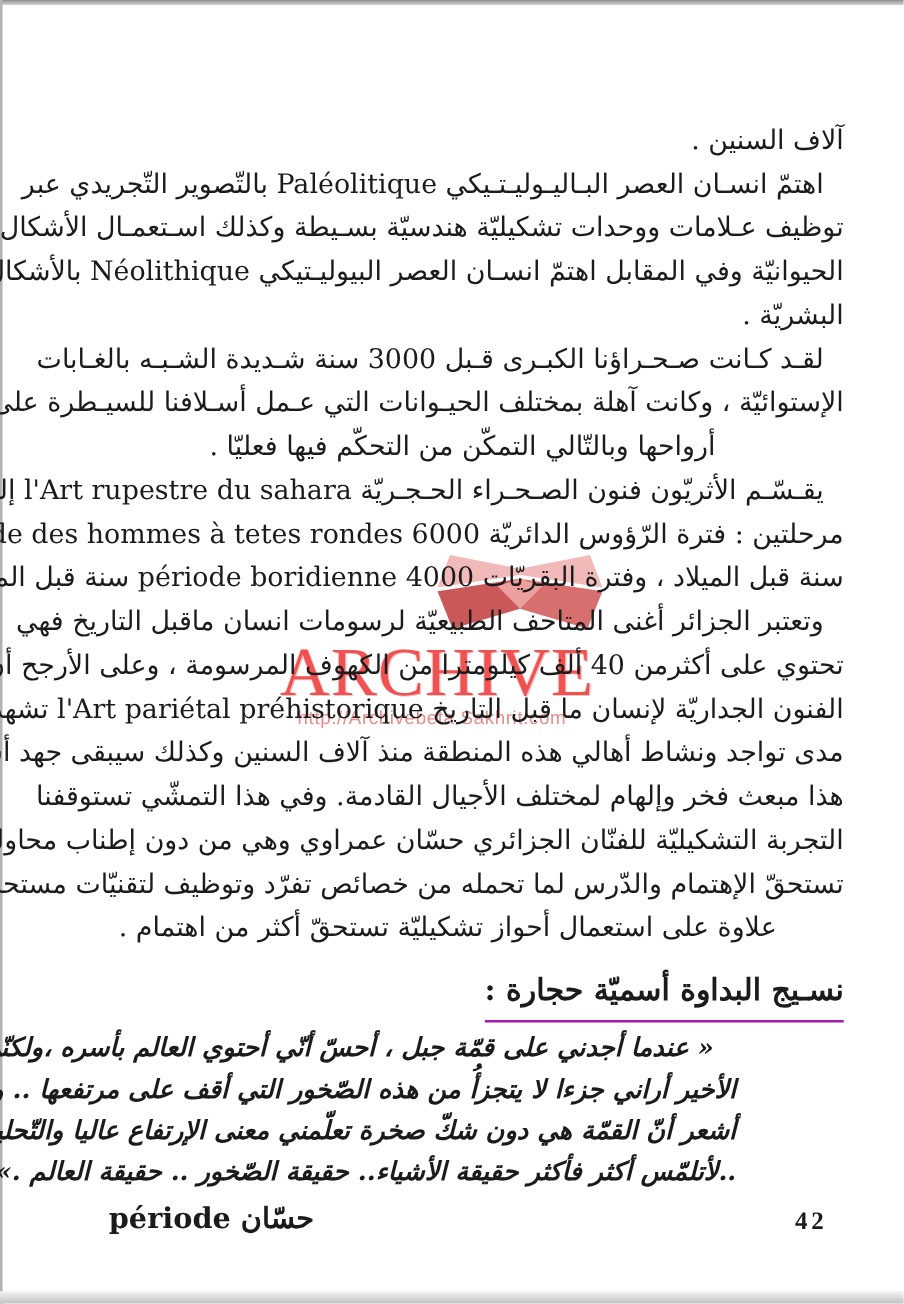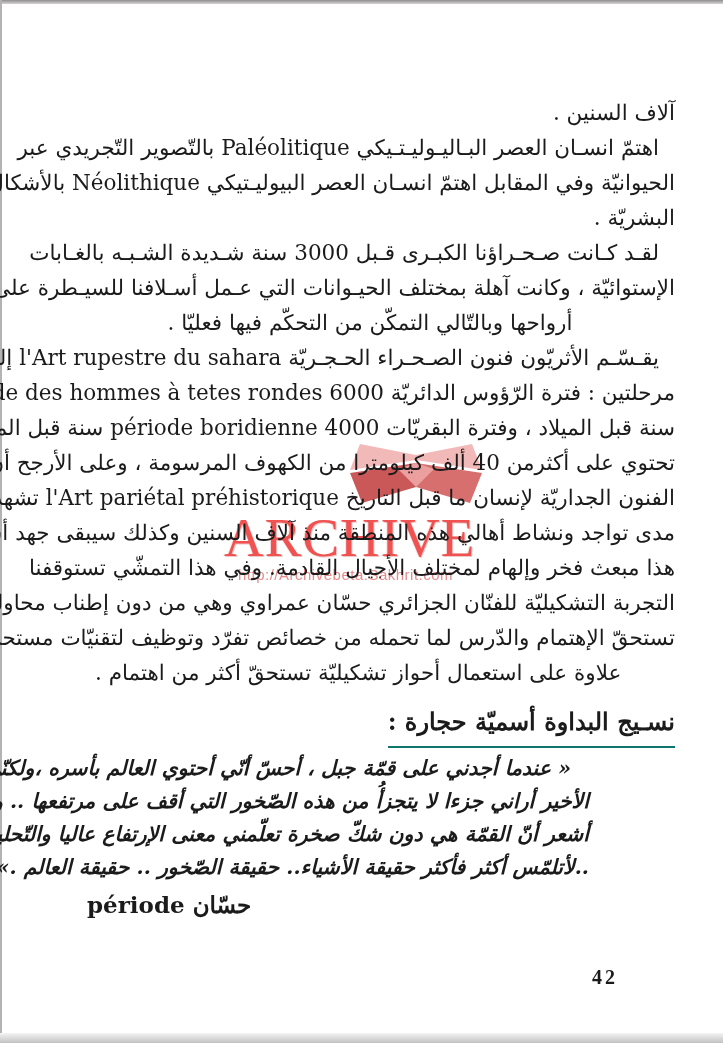--- a/index.html
+++ b/index.html
@@ -24,28 +24,28 @@
   
   .content{position:absolute;z-index:1;top:95px;left:65px;right:48px;
            direction:rtl;font-size:21.5px;line-height:35px;}
   .ln{text-align:justify;text-align-last:justify;white-space:nowrap;}
   .ln.start{text-align:left;text-align-last:right;}
   .ln.center{text-align:center;text-align-last:center;}
   .ln.left{text-align:left;text-align-last:left;padding-left:30px;}
   .ln.indent{padding-right:16px;}
   .heading{margin-top:12px;line-height:40px;text-align:right;}
   .heading-inner{display:inline-block;font-weight:bold;font-size:24px;
-                 border-bottom:2px solid #0f766e;padding-bottom:4px;}
+                 border-bottom:2px solid #a21caf;padding-bottom:4px;}
   .quote{margin-right:86px;margin-top:4px;font-style:italic;font-weight:600;
          font-size:20.5px;line-height:33px;}
   .quote .ln.indent{padding-right:18px;}
   .quote .ln.left{padding-left:12px;}
   .signature{margin-top:4px;text-align:left;text-align-last:left;padding-left:22px;
              font-weight:bold;font-size:23px;line-height:34px;}
-  .pagenum{position:absolute;z-index:1;left:592px;top:966px;font-weight:bold;
+  .pagenum{position:absolute;z-index:1;left:636px;top:966px;font-weight:bold;
            font-size:20px;letter-spacing:3px;
            font-family:"Liberation Serif","DejaVu Serif",serif;}
 </style>
 </head>
 <body>
 
 <div class="page">
   <div class="edge-top"></div>
   <div class="edge-left"></div>
   <div class="edge-bottom"></div>
@@ -60,37 +60,39 @@
     </svg>
     <div class="wm-title">ARCHIVE</div>
     <div class="wm-url">http://Archivebeta.Sakhrit.com</div>
   </div>
 
   <div class="content">
     <div class="ln start">آلاف السنين .</div>
 
     <div>
       <div class="ln indent">اهتمّ انسـان العصر البـاليـوليـتـيكي Paléolitique بالتّصوير التّجريدي عبر</div>
+      <div class="ln">توظيف عـلامات  ووحدات تشكيليّة هندسيّة بسـيطة وكذلك اسـتعمـال الأشكال</div>
       <div class="ln">الحيوانيّة وفي المقابل اهتمّ انسـان العصر البيوليـتيكي  Néolithique  بالأشكال</div>
       <div class="ln start">البشريّة .</div>
     </div>
 
     <div>
       <div class="ln indent">لقـد كـانت صـحـراؤنا الكبـرى قـبل 3000 سنة شـديدة الشـبـه  بالغـابات</div>
       <div class="ln">الإستوائيّة ، وكانت آهلة بمختلف الحيـوانات التي عـمل أسـلافنا للسيـطرة على</div>
       <div class="ln center">أرواحها وبالتّالي التمكّن من التحكّم فيها فعليّا .</div>
     </div>
 
     <div>
       <div class="ln indent">يقـسّـم الأثريّون فنون الصـحـراء الحـجـريّة  l'Art rupestre du sahara  إلى</div>
       <div class="ln">مرحلتين : فترة الرّؤوس الدائريّة 6000 période des hommes à tetes rondes</div>
       <div class="ln">سنة قبل الميلاد ، وفترة البقريّات 4000 période boridienne سنة قبل الميلاد .</div>
     </div>
 
     <div>
+      <div class="ln indent">وتعتبر الجزائر  أغنى المتاحف الطبيعيّة لرسومات انسان ماقبل  التاريخ فهي</div>
       <div class="ln">تحتوي على أكثرمن 40 ألف كيلومترا من الكهوف المرسومة ، وعلى الأرجح أنّ هذه</div>
       <div class="ln">الفنون الجداريّة لإنسان ما قبل التاريخ l'Art pariétal préhistorique تشهد على</div>
       <div class="ln">مدى تواجد ونشاط أهالي هذه المنطقة منذ آلاف السنين وكذلك سيبقى جهد أسلافنا</div>
       <div class="ln">هذا مبعث  فخر وإلهام لمختلف الأجيال القادمة. وفي هذا التمشّي تستوقفنا</div>
       <div class="ln">التجربة التشكيليّة للفنّان الجزائري حسّان عمراوي وهي من دون إطناب  محاولة</div>
       <div class="ln">تستحقّ الإهتمام والدّرس لما تحمله من خصائص تفرّد وتوظيف لتقنيّات مستحدثة</div>
       <div class="ln left">علاوة على استعمال أحواز  تشكيليّة تستحقّ أكثر من اهتمام .</div>
     </div>
 
     <div class="heading">

